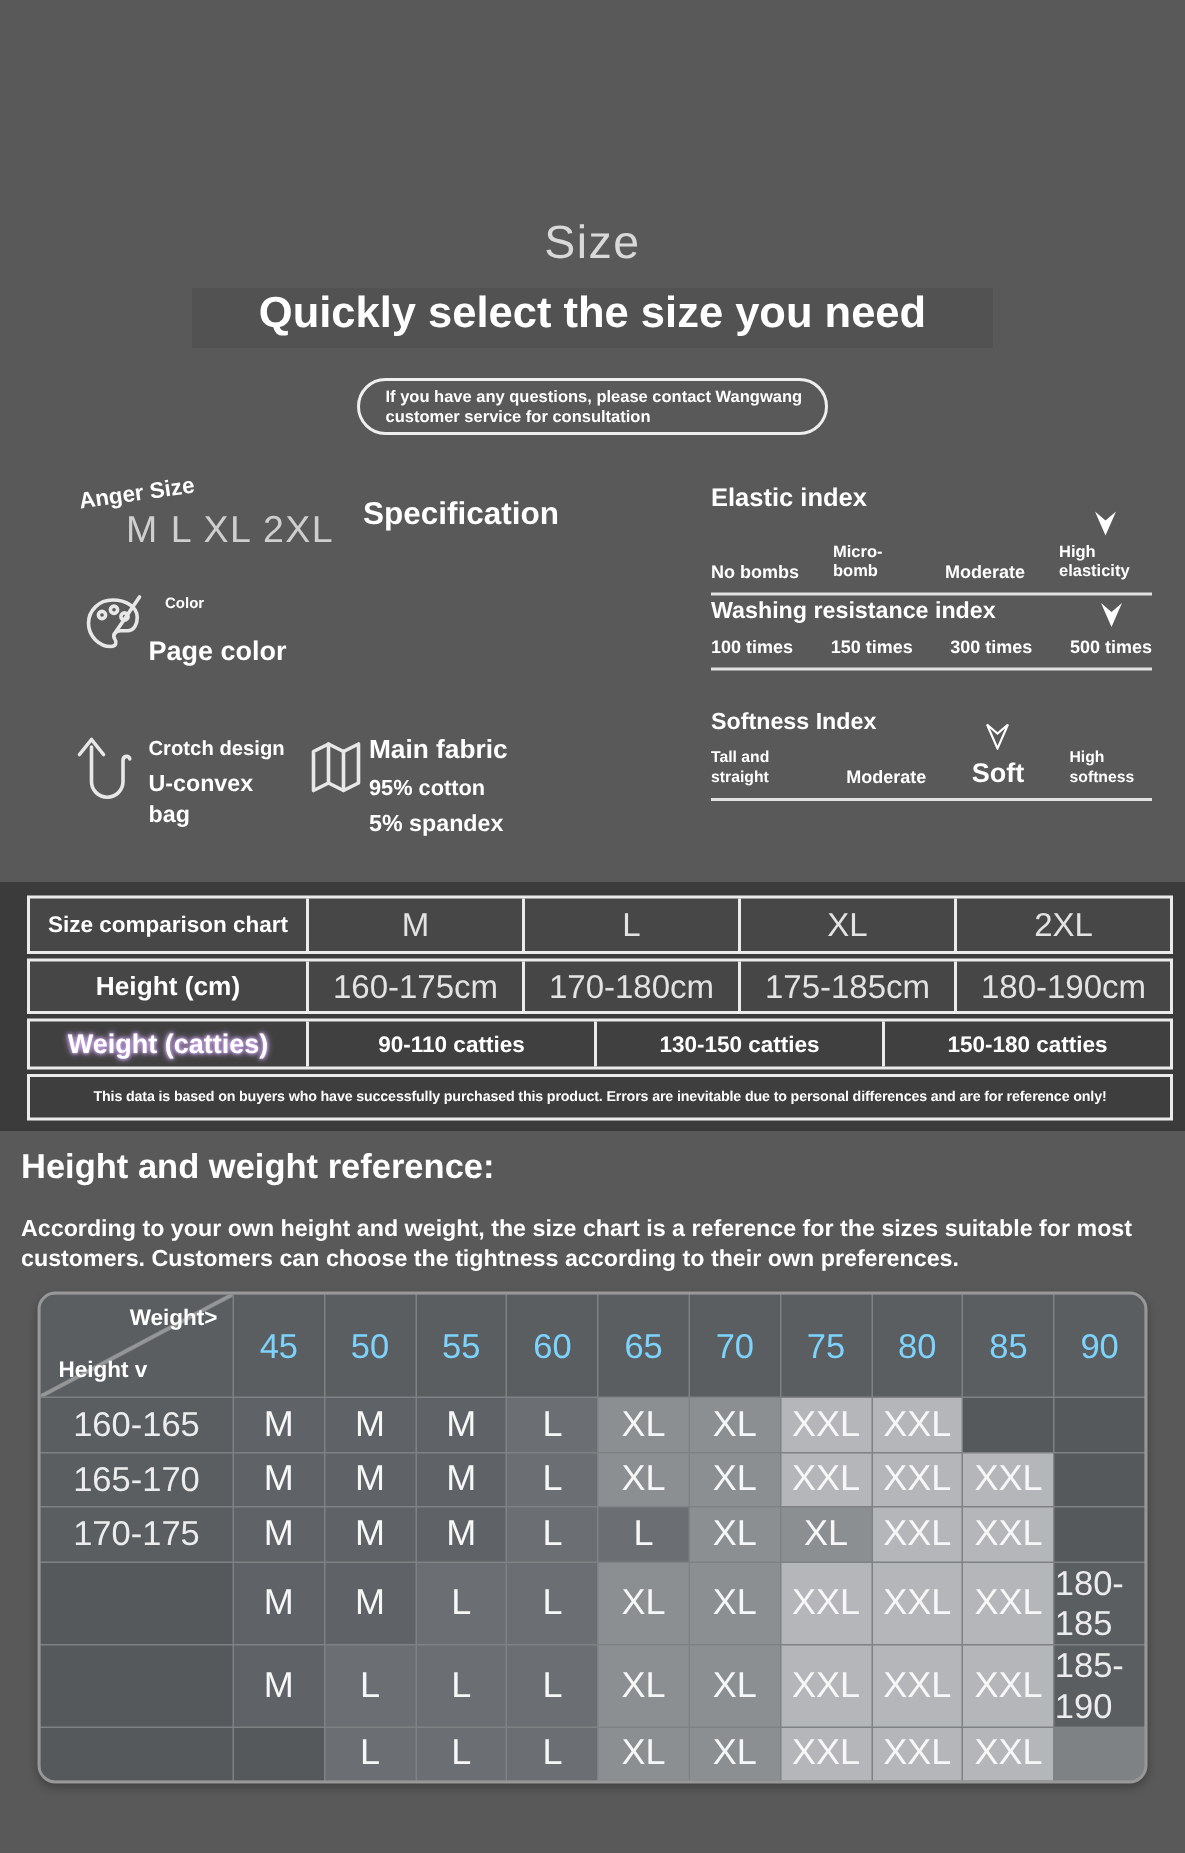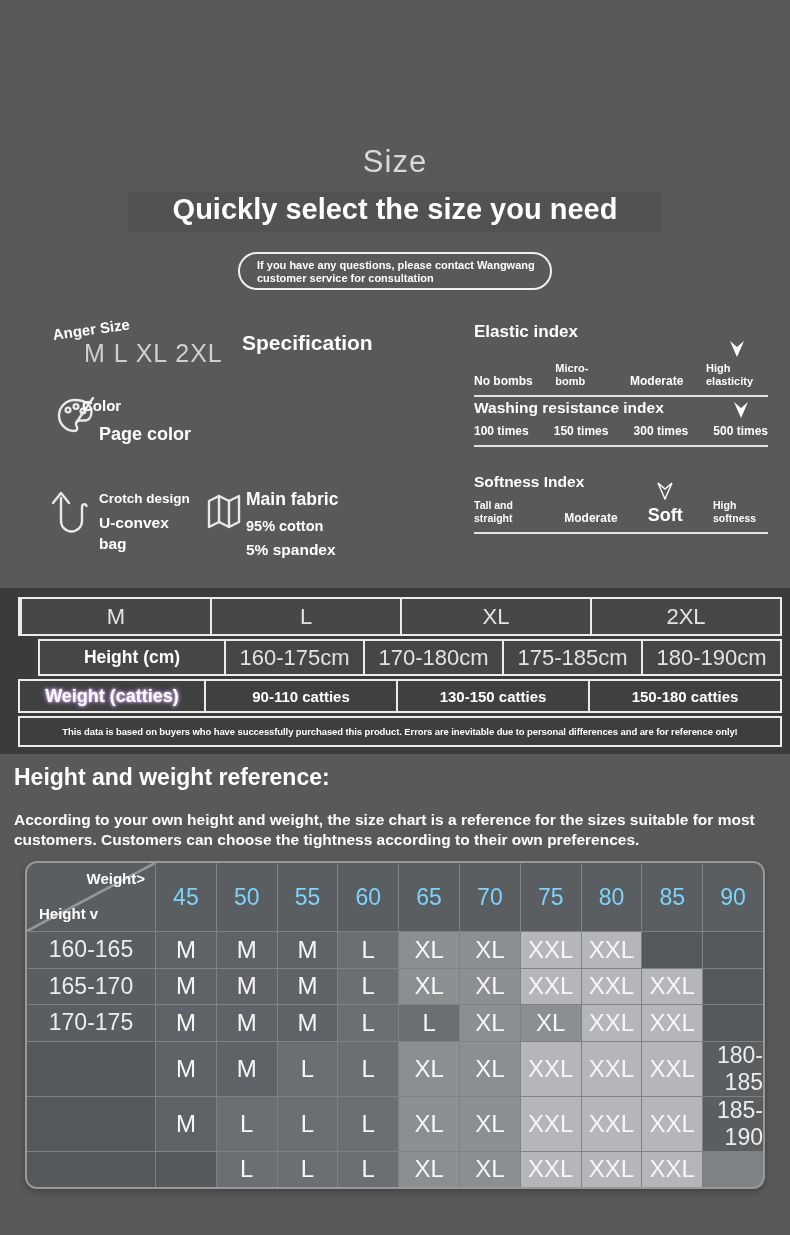--- a/index.html
+++ b/index.html
@@ -24,21 +24,21 @@
     line-height:13px;color:#fff;position:absolute;}
 
   
   .anger-size{top:326px;left:54px;font-size:15px;font-weight:700;
     transform:rotate(-8deg);transform-origin:left bottom;}
   .size-options{top:339px;left:84px;font-size:25px;font-weight:400;color:#cfcfcf;letter-spacing:1px;}
   .spec-heading{top:331px;left:242px;font-size:21px;font-weight:700;}
 
   .icon{stroke:#e8e8e8;fill:none;stroke-width:2.4;stroke-linecap:round;stroke-linejoin:round;}
   .palette-pos{top:392px;left:55px;}
-  .color-label{top:397px;left:82px;font-size:15px;font-weight:700;}
+  .color-label{top:397px;left:110px;font-size:10px;font-weight:700;}
   .color-value{top:424px;left:99px;font-size:18px;font-weight:700;}
 
   .uarrow-pos{top:488px;left:48px;}
   .crotch-label{top:491px;left:99px;font-size:13.5px;font-weight:700;}
   .crotch-value{top:512px;left:99px;width:86px;font-size:15.5px;font-weight:700;line-height:21px;}
 
   .fabric-pos{top:492px;left:204px;}
   .fabric-label{top:489px;left:246px;font-size:17.5px;font-weight:700;}
   .fabric-line1{top:518px;left:246px;font-size:14.5px;font-weight:700;}
   .fabric-line2{top:541px;left:246px;font-size:15.5px;font-weight:700;}
@@ -61,38 +61,38 @@
 
   
   .dark-band{top:588px;left:0;width:790px;height:166px;background:#3b3b3b;}
   .cmp{top:597px;left:18px;width:764px;position:absolute;}
   .cmp-row{display:flex;box-sizing:border-box;border:2px solid #ebebeb;margin-bottom:3px;background:#474747;}
   .cmp-label{flex:0 0 184px;display:flex;align-items:center;justify-content:center;text-align:center;}
   .cmp-cell{flex:1;display:flex;align-items:center;justify-content:center;border-left:2px solid #ebebeb;}
   .row-header{height:39px;}
   .row-header .cmp-label{font-size:15px;font-weight:700;}
   .row-header .cmp-cell{font-size:22px;font-weight:400;color:#e3e3e3;}
-  .row-height{height:37px;background:#464646;margin-left:20px;}
+  .row-height{height:37px;background:#464646;}
   .row-height .cmp-label{font-size:17.5px;font-weight:700;}
   .row-height .cmp-cell{font-size:22px;font-weight:400;color:#e3e3e3;}
   .row-weight{height:34px;background:#404040;}
   .row-weight .cmp-label{font-size:18px;font-weight:700;
     text-shadow:0 0 5px #c9a7e8,0 0 3px #c9a7e8,0 0 2px #b892e0;}
   .row-weight .cmp-cell{font-size:15px;font-weight:700;}
   .row-foot{height:31px;background:#3e3e3e;align-items:center;justify-content:center;}
   .row-foot div{width:100%;text-align:center;font-size:9.5px;font-weight:700;letter-spacing:-0.1px;}
 
   
   .ref-heading{top:764px;left:14px;font-size:23px;font-weight:700;}
   .ref-body{top:810px;left:14px;width:770px;font-size:15.5px;font-weight:700;line-height:19.5px;}
 
   
   .matrix-wrap{top:861px;left:25px;width:740px;height:328px;box-sizing:border-box;
     border:2px solid #989898;border-radius:12px;overflow:hidden;
-    box-shadow:0 3px 6px rgba(0,0,0,0.25);background:#7f8285;text-align:right;}
+    box-shadow:0 3px 6px rgba(0,0,0,0.25);background:#7f8285;}
   .matrix{display:grid;width:100%;height:100%;
     grid-template-columns:128px repeat(10,1fr);
     grid-template-rows:68px repeat(6,1fr);
     gap:1px;}
   .matrix > div{display:flex;align-items:center;justify-content:center;}
   .mx-corner{background:#5a5e61;position:relative;display:block !important;
     background-image:linear-gradient(to bottom right,transparent 48.5%,rgba(205,205,205,.5) 49.3%,rgba(205,205,205,.5) 50.7%,transparent 51.5%);}
   .mx-corner .c-top{position:absolute;top:7px;right:10px;font-size:15px;font-weight:700;}
   .mx-corner .c-bottom{position:absolute;bottom:9px;left:12px;font-size:15px;font-weight:700;}
   .mx-head{background:#5a5e61;font-size:23px;font-weight:400;color:#7dd3fc;}
@@ -189,20 +189,21 @@
       <span>Soft</span>
     </div>
     <div class="opt wrap-xs" style="font-size:10.5px;width:55px">High softness</div>
   </div>
   <div class="idx-line"></div>
 </div>
 
 <div class="abs dark-band"></div>
 <div class="cmp">
   <div class="cmp-row row-header">
+    <div class="cmp-label">Size comparison chart</div>
     <div class="cmp-cell">M</div>
     <div class="cmp-cell">L</div>
     <div class="cmp-cell">XL</div>
     <div class="cmp-cell">2XL</div>
   </div>
   <div class="cmp-row row-height">
     <div class="cmp-label">Height (cm)</div>
     <div class="cmp-cell">160-175cm</div>
     <div class="cmp-cell">170-180cm</div>
     <div class="cmp-cell">175-185cm</div>

